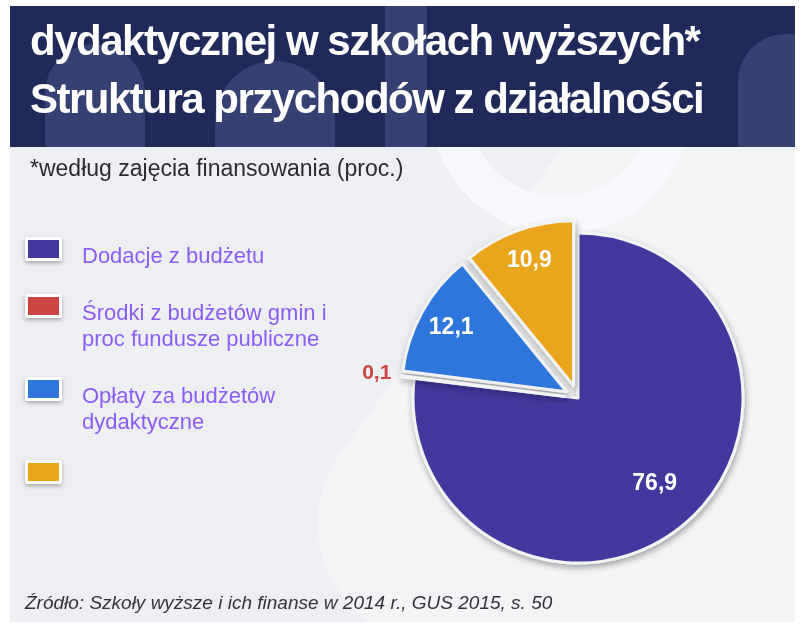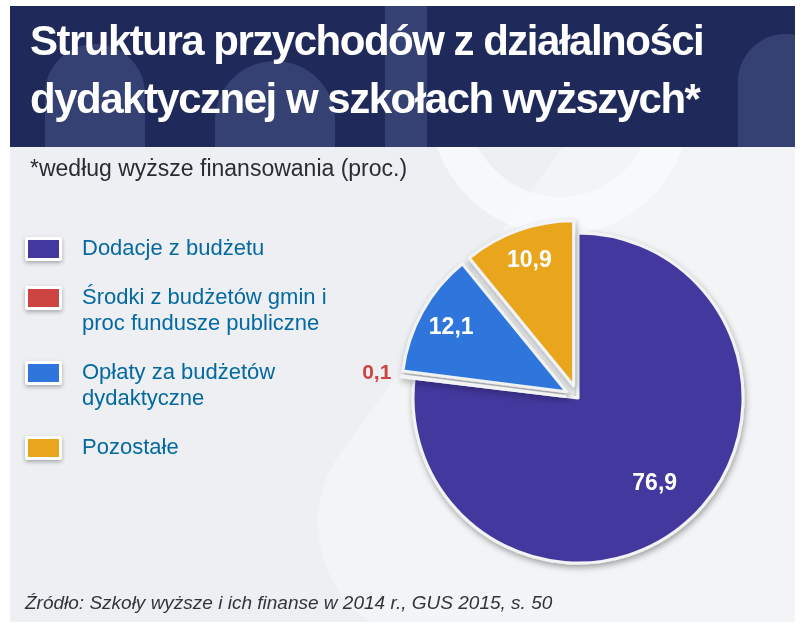--- a/index.html
+++ b/index.html
@@ -46,68 +46,67 @@
   
   .legend{position:absolute;left:15px;top:88px;}
   .legend-item{display:flex;align-items:flex-start;margin-bottom:23px;}
   .legend-swatch{
     width:31px;height:18px;flex:0 0 31px;margin-top:2px;
     border:3px solid #ffffff;border-radius:2px;
     box-shadow:0 2px 4px rgba(0,0,0,0.3);
   }
   .legend-label{
     margin-left:20px;max-width:285px;
-    color:#0369a1;font-size:22px;line-height:26px;
+    color:#8b5cf6;font-size:22px;line-height:26px;margin-top:8px;
   }
   
   .pie-svg{position:absolute;left:0;top:0;width:805px;height:632px;pointer-events:none;}
   
   .source{
     position:absolute;left:15px;bottom:8px;
     color:#33333b;font-size:19px;font-style:italic;margin-top:26px;
   }
 </style>
 </head>
 <body>
 
 <div class="poster-frame">
 
   <div class="header">
     <div class="wm wm-arch1"></div>
     <div class="wm wm-arch2"></div>
     <div class="wm wm-bar1"></div>
     <div class="wm wm-arch3"></div>
     <div class="title">
+      <div>dydaktycznej w szkołach wyższych*</div>
       <div>Struktura przychodów z działalności</div>
-      <div>dydaktycznej w szkołach wyższych*</div>
     </div>
   </div>
 
   <div class="canvas">
     <div class="wm-swoosh"></div>
     <div class="wm-ring"></div>
 
-    <div class="subtitle">*według wyższe finansowania (proc.)</div>
+    <div class="subtitle">*według zajęcia finansowania (proc.)</div>
 
     <div class="legend">
       <div class="legend-item">
         <div class="legend-swatch" style="background: rgb(66, 56, 157);"></div>
         <div class="legend-label">Dodacje z budżetu</div>
       </div>
       <div class="legend-item">
         <div class="legend-swatch" style="background: rgb(204, 69, 67);"></div>
         <div class="legend-label">Środki z budżetów gmin i proc fundusze publiczne</div>
       </div>
       <div class="legend-item">
         <div class="legend-swatch" style="background: rgb(46, 117, 220);"></div>
         <div class="legend-label">Opłaty za budżetów dydaktyczne</div>
       </div>
       <div class="legend-item">
         <div class="legend-swatch" style="background: rgb(233, 165, 30);"></div>
-        <div class="legend-label">Pozostałe</div>
       </div>
     </div>
 
     <div class="source">Źródło: Szkoły wyższe i ich finanse w 2014 r., GUS 2015, s. 50</div>
   </div>
 
 </div>
 
 <svg class="pie-svg" id="pie" viewBox="0 0 805 632">
     <defs>

